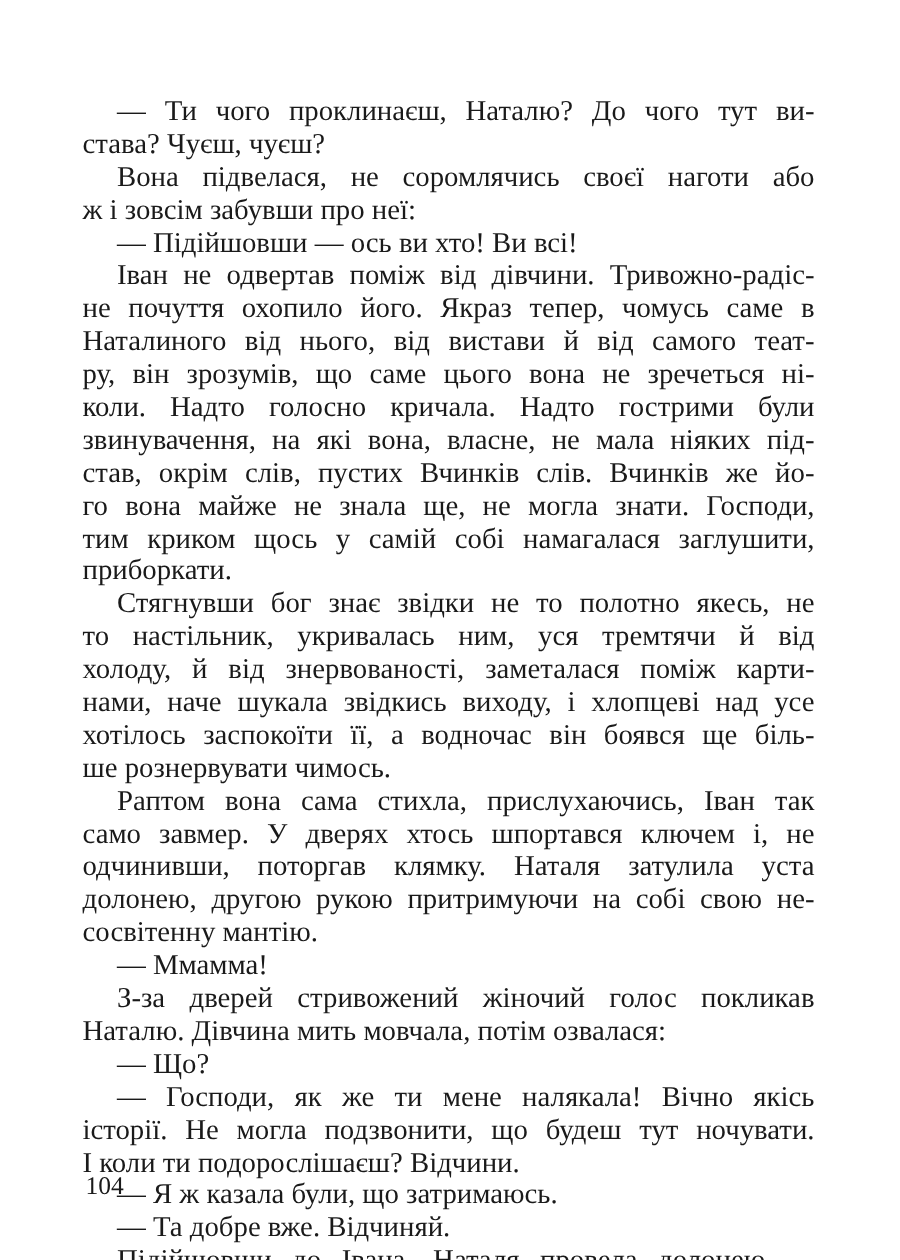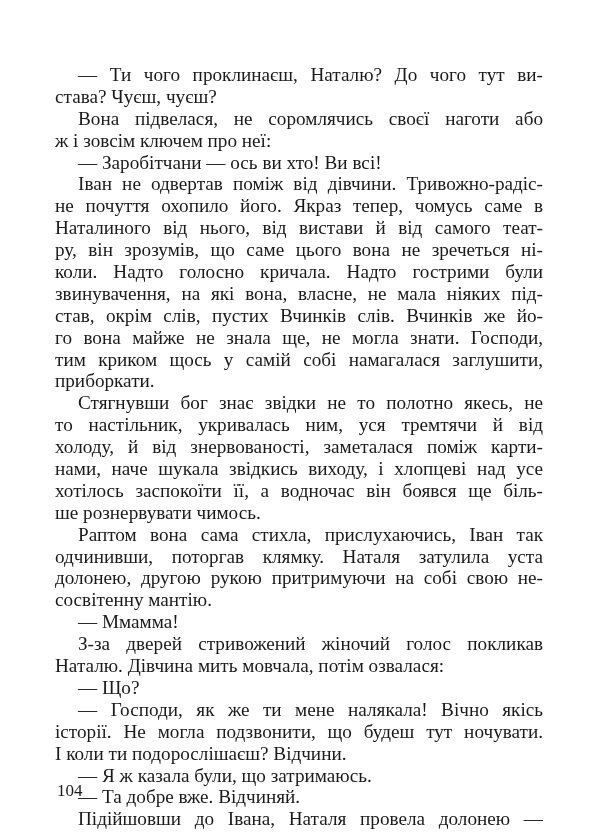--- a/index.html
+++ b/index.html
@@ -33,39 +33,40 @@
       color: #1a1a1a;
     }
   </style>
 </head>
 <body>
 
 <div class="page" id="page">
     <span class="line indent">— Ти чого проклинаєш, Наталю? До чого тут ви-</span>
     <span class="line last">става? Чуєш, чуєш?</span>
     <span class="line indent">Вона підвелася, не соромлячись своєї наготи або</span>
-    <span class="line last">ж і зовсім ключем про неї:</span>
-    <span class="line indent last">— Заробітчани — ось ви хто! Ви всі!</span>
+    <span class="line last">ж і зовсім забувши про неї:</span>
+    <span class="line indent last">— Підійшовши — ось ви хто! Ви всі!</span>
     <span class="line indent">Іван не одвертав поміж від дівчини. Тривожно-радіс-</span>
     <span class="line">не почуття охопило його. Якраз тепер, чомусь саме в</span>
     <span class="line">Наталиного від нього, від вистави й від самого теат-</span>
     <span class="line">ру, він зрозумів, що саме цього вона не зречеться ні-</span>
     <span class="line">коли. Надто голосно кричала. Надто гострими були</span>
     <span class="line">звинувачення, на які вона, власне, не мала ніяких під-</span>
     <span class="line">став, окрім слів, пустих Вчинків слів. Вчинків же йо-</span>
     <span class="line">го вона майже не знала ще, не могла знати. Господи,</span>
     <span class="line">тим криком щось у самій собі намагалася заглушити,</span>
     <span class="line last">приборкати.</span>
     <span class="line indent">Стягнувши бог знає звідки не то полотно якесь, не</span>
     <span class="line">то настільник, укривалась ним, уся тремтячи й від</span>
     <span class="line">холоду, й від знервованості, заметалася поміж карти-</span>
     <span class="line">нами, наче шукала звідкись виходу, і хлопцеві над усе</span>
     <span class="line">хотілось заспокоїти її, а водночас він боявся ще біль-</span>
     <span class="line last">ше рознервувати чимось.</span>
     <span class="line indent">Раптом вона сама стихла, прислухаючись, Іван так</span>
+    <span class="line">само завмер. У дверях хтось шпортався ключем і, не</span>
     <span class="line">одчинивши, поторгав клямку. Наталя затулила уста</span>
     <span class="line">долонею, другою рукою притримуючи на собі свою не-</span>
     <span class="line last">сосвітенну мантію.</span>
     <span class="line indent last">— Ммамма!</span>
     <span class="line indent">З-за дверей стривожений жіночий голос покликав</span>
     <span class="line last">Наталю. Дівчина мить мовчала, потім озвалася:</span>
     <span class="line indent last">— Що?</span>
     <span class="line indent">— Господи, як же ти мене налякала! Вічно якісь</span>
     <span class="line">історії. Не могла подзвонити, що будеш тут ночувати.</span>
     <span class="line last">І коли ти подорослішаєш? Відчини.</span>

